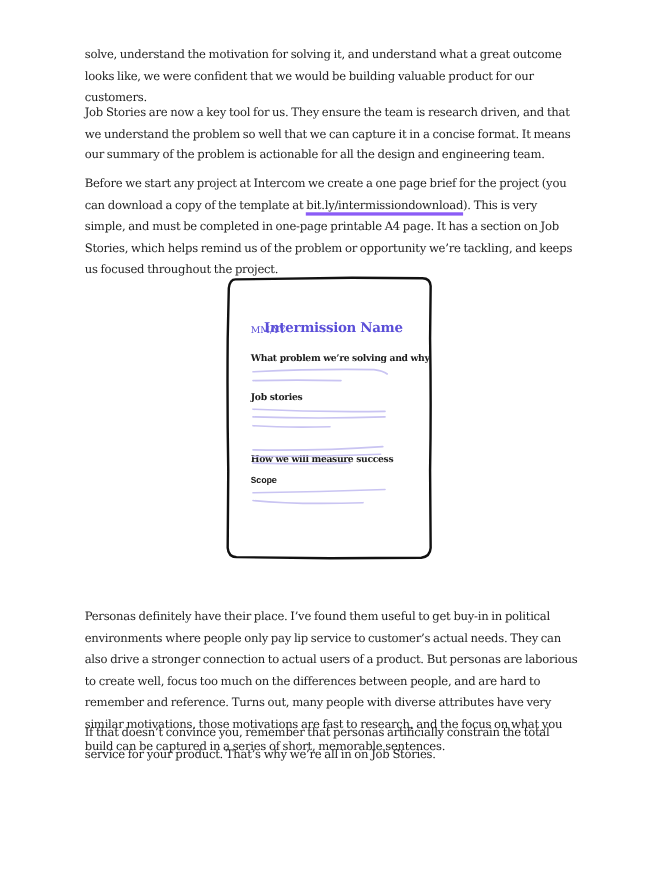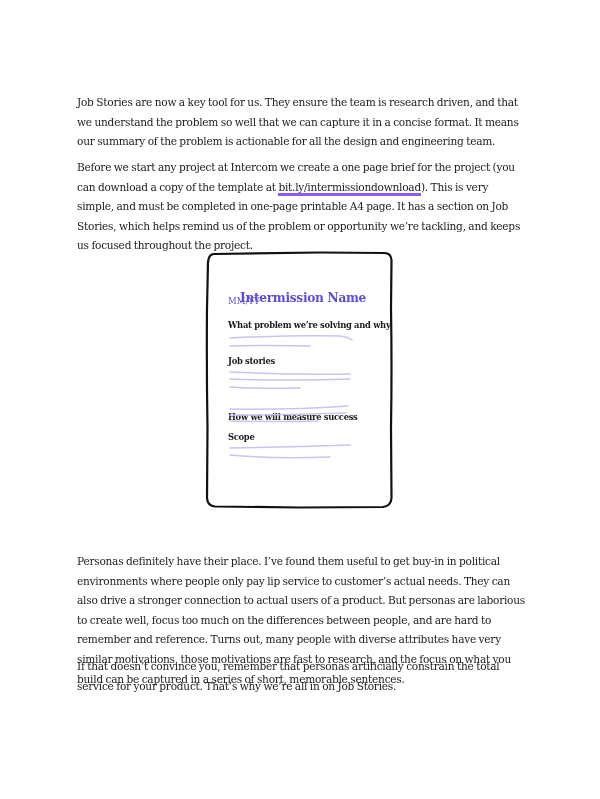--- a/index.html
+++ b/index.html
@@ -30,33 +30,34 @@
       position: absolute; left: 28px; top: 48px; font-size: 8.5px; font-weight: normal;
       color: #5b4fd8; margin: 0;
     }
     .card-heading {
       position: absolute; left: 28px; font-size: 8.4px; font-weight: bold; color: #1c1c1c;
       letter-spacing: -0.3px; margin: 0; white-space: nowrap;
     }
     #h1 { top: 72px; }
     #h2 { top: 108px; }
     #h3 { top: 164px; }
-    #h4 { top: 184px; }
+    #h4 { top: 184px; font-family: Liberation Mono, monospace; }
     .card-wrap svg.lines { position: absolute; left: 0; top: 0; }
 
     .page-number {
       position: absolute; top: 764px; left: 0; width: 600px; text-align: center;
       font-size: 10px; color: #5b4fd8;
     }
   </style>
 </head>
 <body>
 
 <div class="page">
 
+  <p class="para" id="p1">solve, understand the motivation for solving it, and understand what a great outcome looks like, we were confident that we would be building valuable product for our customers.</p>
 
   <p class="para" id="p2">Job Stories are now a key tool for us. They ensure the team is research driven, and that we understand the problem so well that we can capture it in a concise format. It means our summary of the problem is actionable for all the design and engineering team.</p>
 
   <p class="para" id="p3"><span>Before we start any project at Intercom we create a one page brief for the project (you can download a copy of the template at </span><a>bit.ly/intermissiondownload</a><span>). This is very simple, and must be completed in one-page printable A4 page. It has a section on Job Stories, which helps remind us of the problem or opportunity we’re tackling, and keeps us focused throughout the project.</span></p>
 
   <div class="card-wrap">
     <svg class="border" width="200" height="265" viewBox="0 0 200 265">
       <path d="M14 6 Q9 6 8 14 L7 60 Q6.5 120 7.5 180 L7 250 Q7.5 258 15 258.5 L100 259.5 L183 259 Q191 258 191.5 250 L191 180 Q192 120 191 60 L191.5 12 Q191 5 184 5 L120 4.5 Q60 5.5 14 6 Z" fill="#ffffff" stroke="#111111" stroke-width="2.2" stroke-linejoin="round"></path>
     </svg>
 

